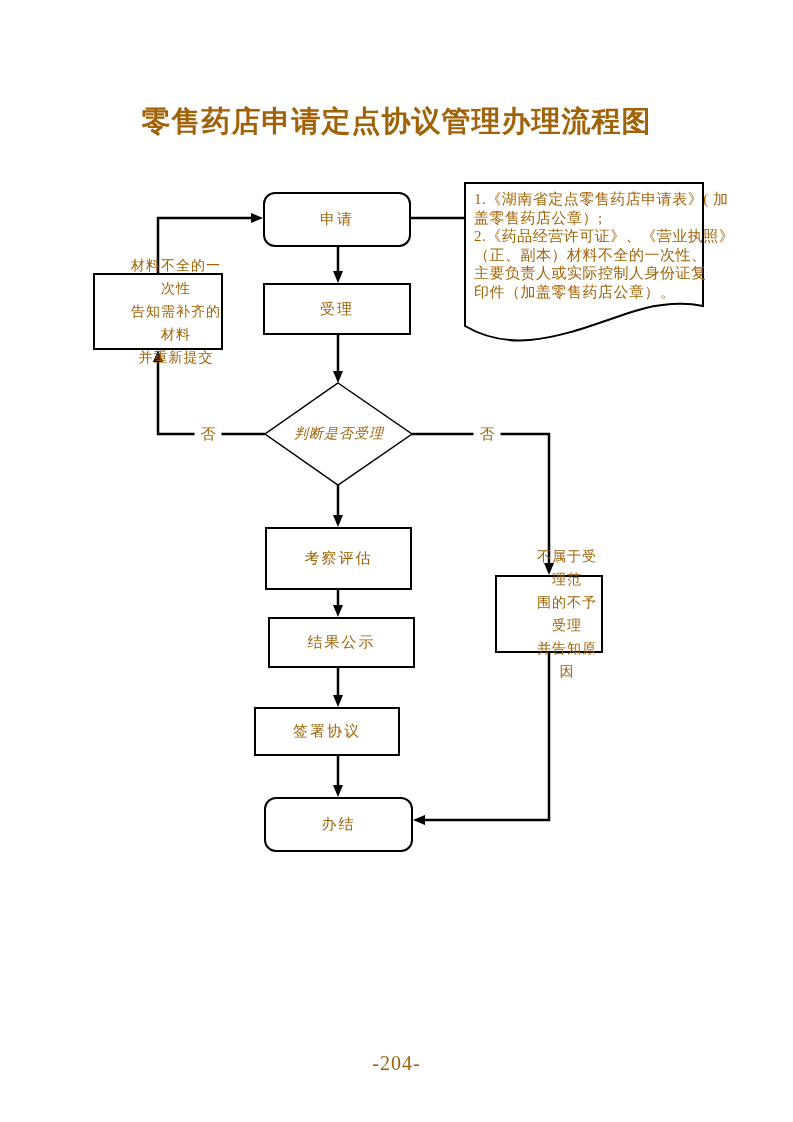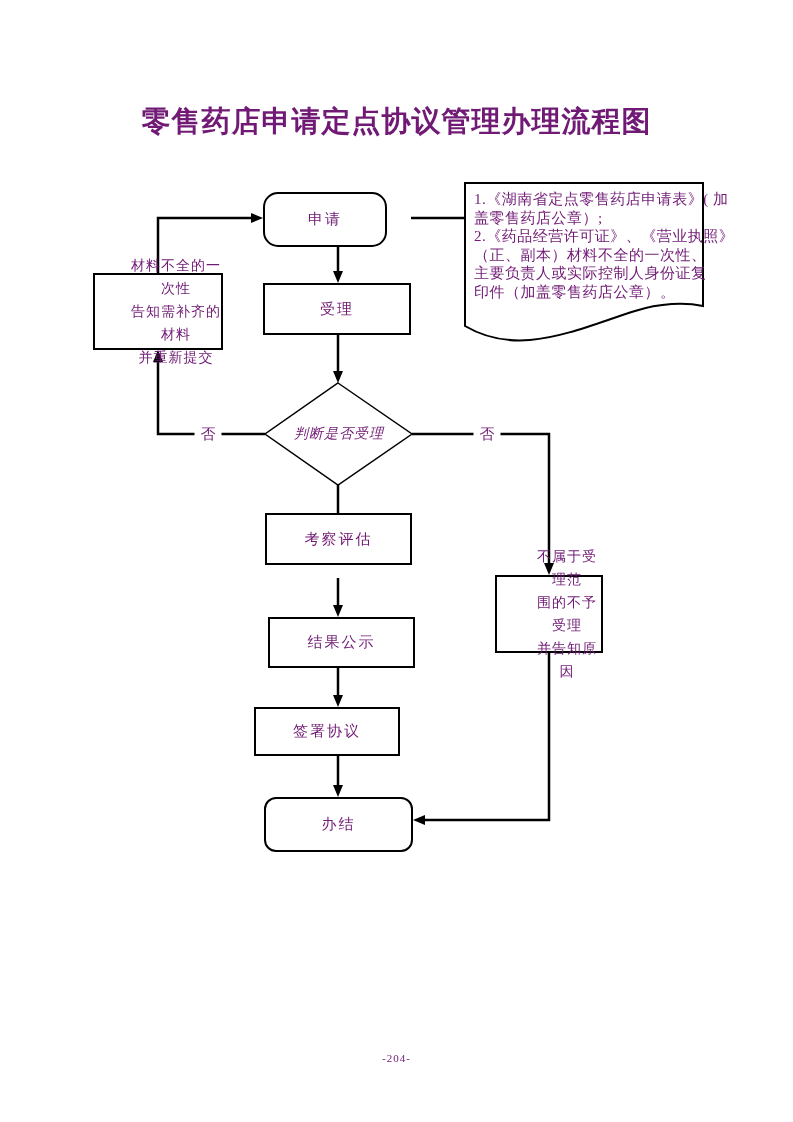--- a/index.html
+++ b/index.html
@@ -1,18 +1,18 @@
 <!DOCTYPE html>
 <html><head>
 <meta charset="utf-8">
 <style>
   html,body{margin:0;padding:0;background:#ffffff;}
   .page{
     position:relative;width:793px;height:1122px;background:#ffffff;
-    font-family:"Liberation Serif","DejaVu Serif",serif;color:#701a75;
+    font-family:"Liberation Serif","DejaVu Serif",serif;color:#a16207;
     overflow:hidden;
   }
   .title{
     position:absolute;top:102px;left:0;width:100%;text-align:center;
     font-size:29px;font-weight:bold;letter-spacing:1px;white-space:nowrap;
   }
   svg.layer{position:absolute;left:0;top:0;width:793px;height:1122px;}
   .node{
     position:absolute;background:#ffffff;border:2px solid #000;
     display:flex;align-items:center;justify-content:center;
@@ -29,21 +29,21 @@
     position:absolute;left:474px;top:190px;width:226px;
     font-size:15px;line-height:18.5px;letter-spacing:0.5px;
   }
   .doc-text div{white-space:nowrap;}
   .no-label{
     position:absolute;transform:translate(-50%,-50%);
     background:#ffffff;padding:0 6px;font-size:15px;
   }
   .page-number{
     position:absolute;top:1052px;left:0;width:100%;text-align:center;
-    font-size:11px;letter-spacing:1px;
+    font-size:20px;letter-spacing:1px;
   }
 </style>
 </head>
 <body>
 
 <div class="page">
 
   <div class="title">零售药店申请定点协议管理办理流程图</div>
 
   <svg class="layer" viewBox="0 0 793 1122" xmlns="http://www.w3.org/2000/svg">
@@ -78,31 +78,31 @@
     <polyline points="158,273 158,218 252,218" fill="none" stroke="#000000" stroke-width="2.5"></polyline>
     <polygon points="263,218 251,213 251,223" fill="#000000"></polygon>
 
     <polyline points="412,434 549,434 549,564" fill="none" stroke="#000000" stroke-width="2.5"></polyline>
     <polygon points="549,575 544,563 554,563" fill="#000000"></polygon>
 
     <polyline points="549,653 549,820 424,820" fill="none" stroke="#000000" stroke-width="2.5"></polyline>
     <polygon points="413,820 425,815 425,825" fill="#000000"></polygon>
   </svg>
 
-  <div class="node rounded" style="left:263px;top:192px;width:124px;height:55px;border-radius:15px;">
+  <div class="node rounded" style="left:263px;top:192px;width:148px;height:55px;">
     <span>申请</span>
   </div>
 
   <div class="node" style="left:263px;top:283px;width:148px;height:52px;">
     <span>受理</span>
   </div>
 
   <div class="diamond-label">判断是否受理</div>
 
-  <div class="node" style="left:265px;top:513px;width:147px;height:52px;">
+  <div class="node" style="left:265px;top:527px;width:147px;height:63px;">
     <span>考察评估</span>
   </div>
 
   <div class="node" style="left:268px;top:617px;width:147px;height:51px;">
     <span>结果公示</span>
   </div>
 
   <div class="node" style="left:254px;top:707px;width:146px;height:49px;">
     <span>签署协议</span>
   </div>

